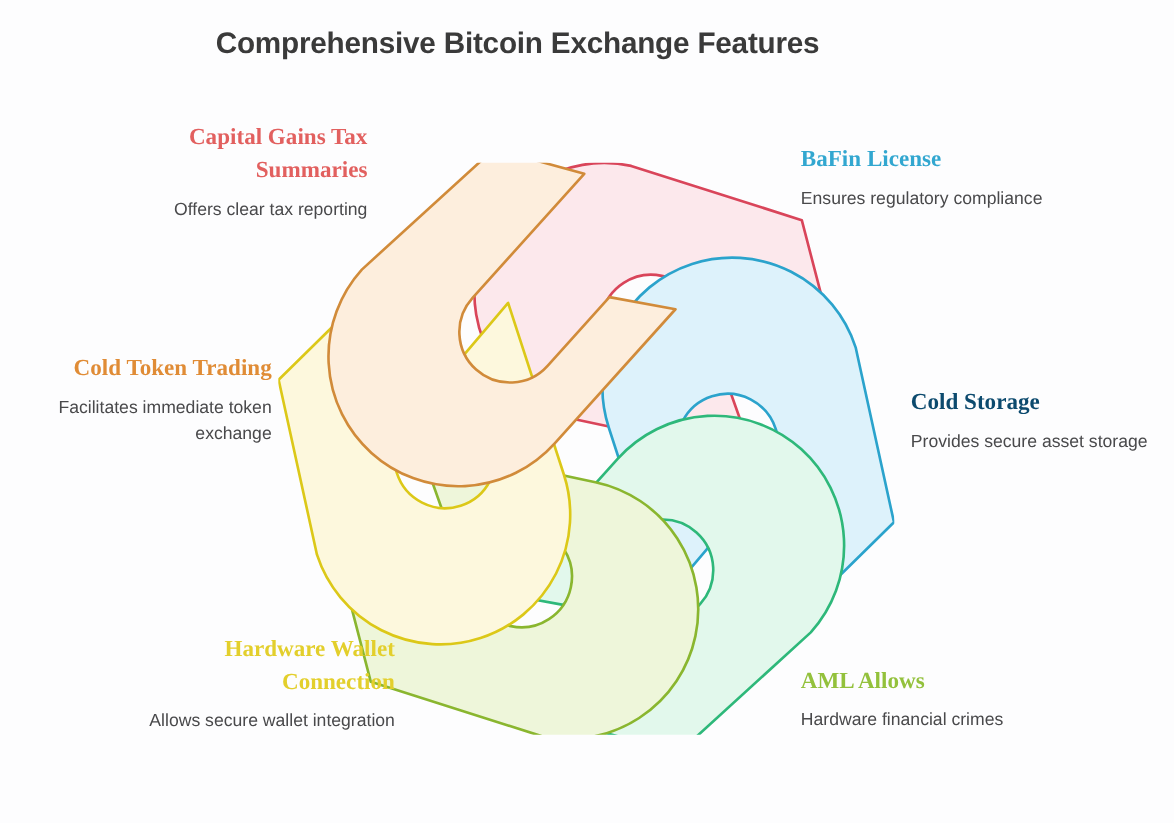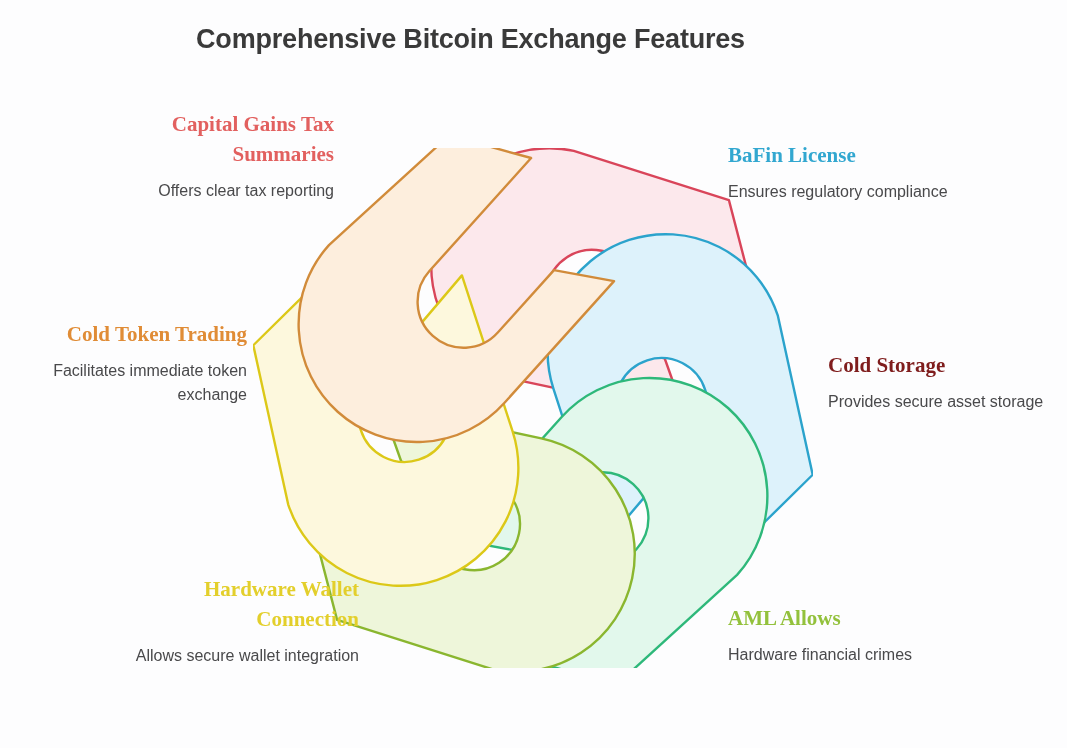--- a/index.html
+++ b/index.html
@@ -63,21 +63,21 @@
   }
 
   .align-right { text-align: right; }
   .align-left  { text-align: left; }
 
   
   #label-capital-gains-tax-summaries { left: 106px; top: 110px; }
   #label-spot-token-trading         { left: 19px;  top: 320px; }
   #label-hardware-wallet-connection { left: 131px; top: 575px; }
   
-  #label-bafin-license { left: 728px; top: 141px; }
+  #label-bafin-license { left: 728px; top: 130px; }
   #label-cold-storage  { left: 828px; top: 351px; }
   #label-aml-checks    { left: 728px; top: 604px; }
 </style>
 </head>
 <body>
 
 <div id="page-title">Comprehensive Bitcoin Exchange Features</div>
 
 <div id="diagram-stage">
 
@@ -134,21 +134,21 @@
     <div class="feature-title" style="color:#e3cf2c;">Hardware Wallet Connection</div>
     <div class="feature-desc">Allows secure wallet integration</div>
   </div>
 
   <div class="label-block align-left" id="label-bafin-license">
     <div class="feature-title" style="color:#32a7d0;">BaFin License</div>
     <div class="feature-desc">Ensures regulatory compliance</div>
   </div>
 
   <div class="label-block align-left" id="label-cold-storage">
-    <div class="feature-title" style="color:#7f1d1d;">Cold Storage</div>
+    <div class="feature-title" style="color:#0c4a6e;">Cold Storage</div>
     <div class="feature-desc">Provides secure asset storage</div>
   </div>
 
   <div class="label-block align-left" id="label-aml-checks">
     <div class="feature-title" style="color:#93c13c;">AML Allows</div>
     <div class="feature-desc">Hardware financial crimes</div>
   </div>
 
 </div>
 

